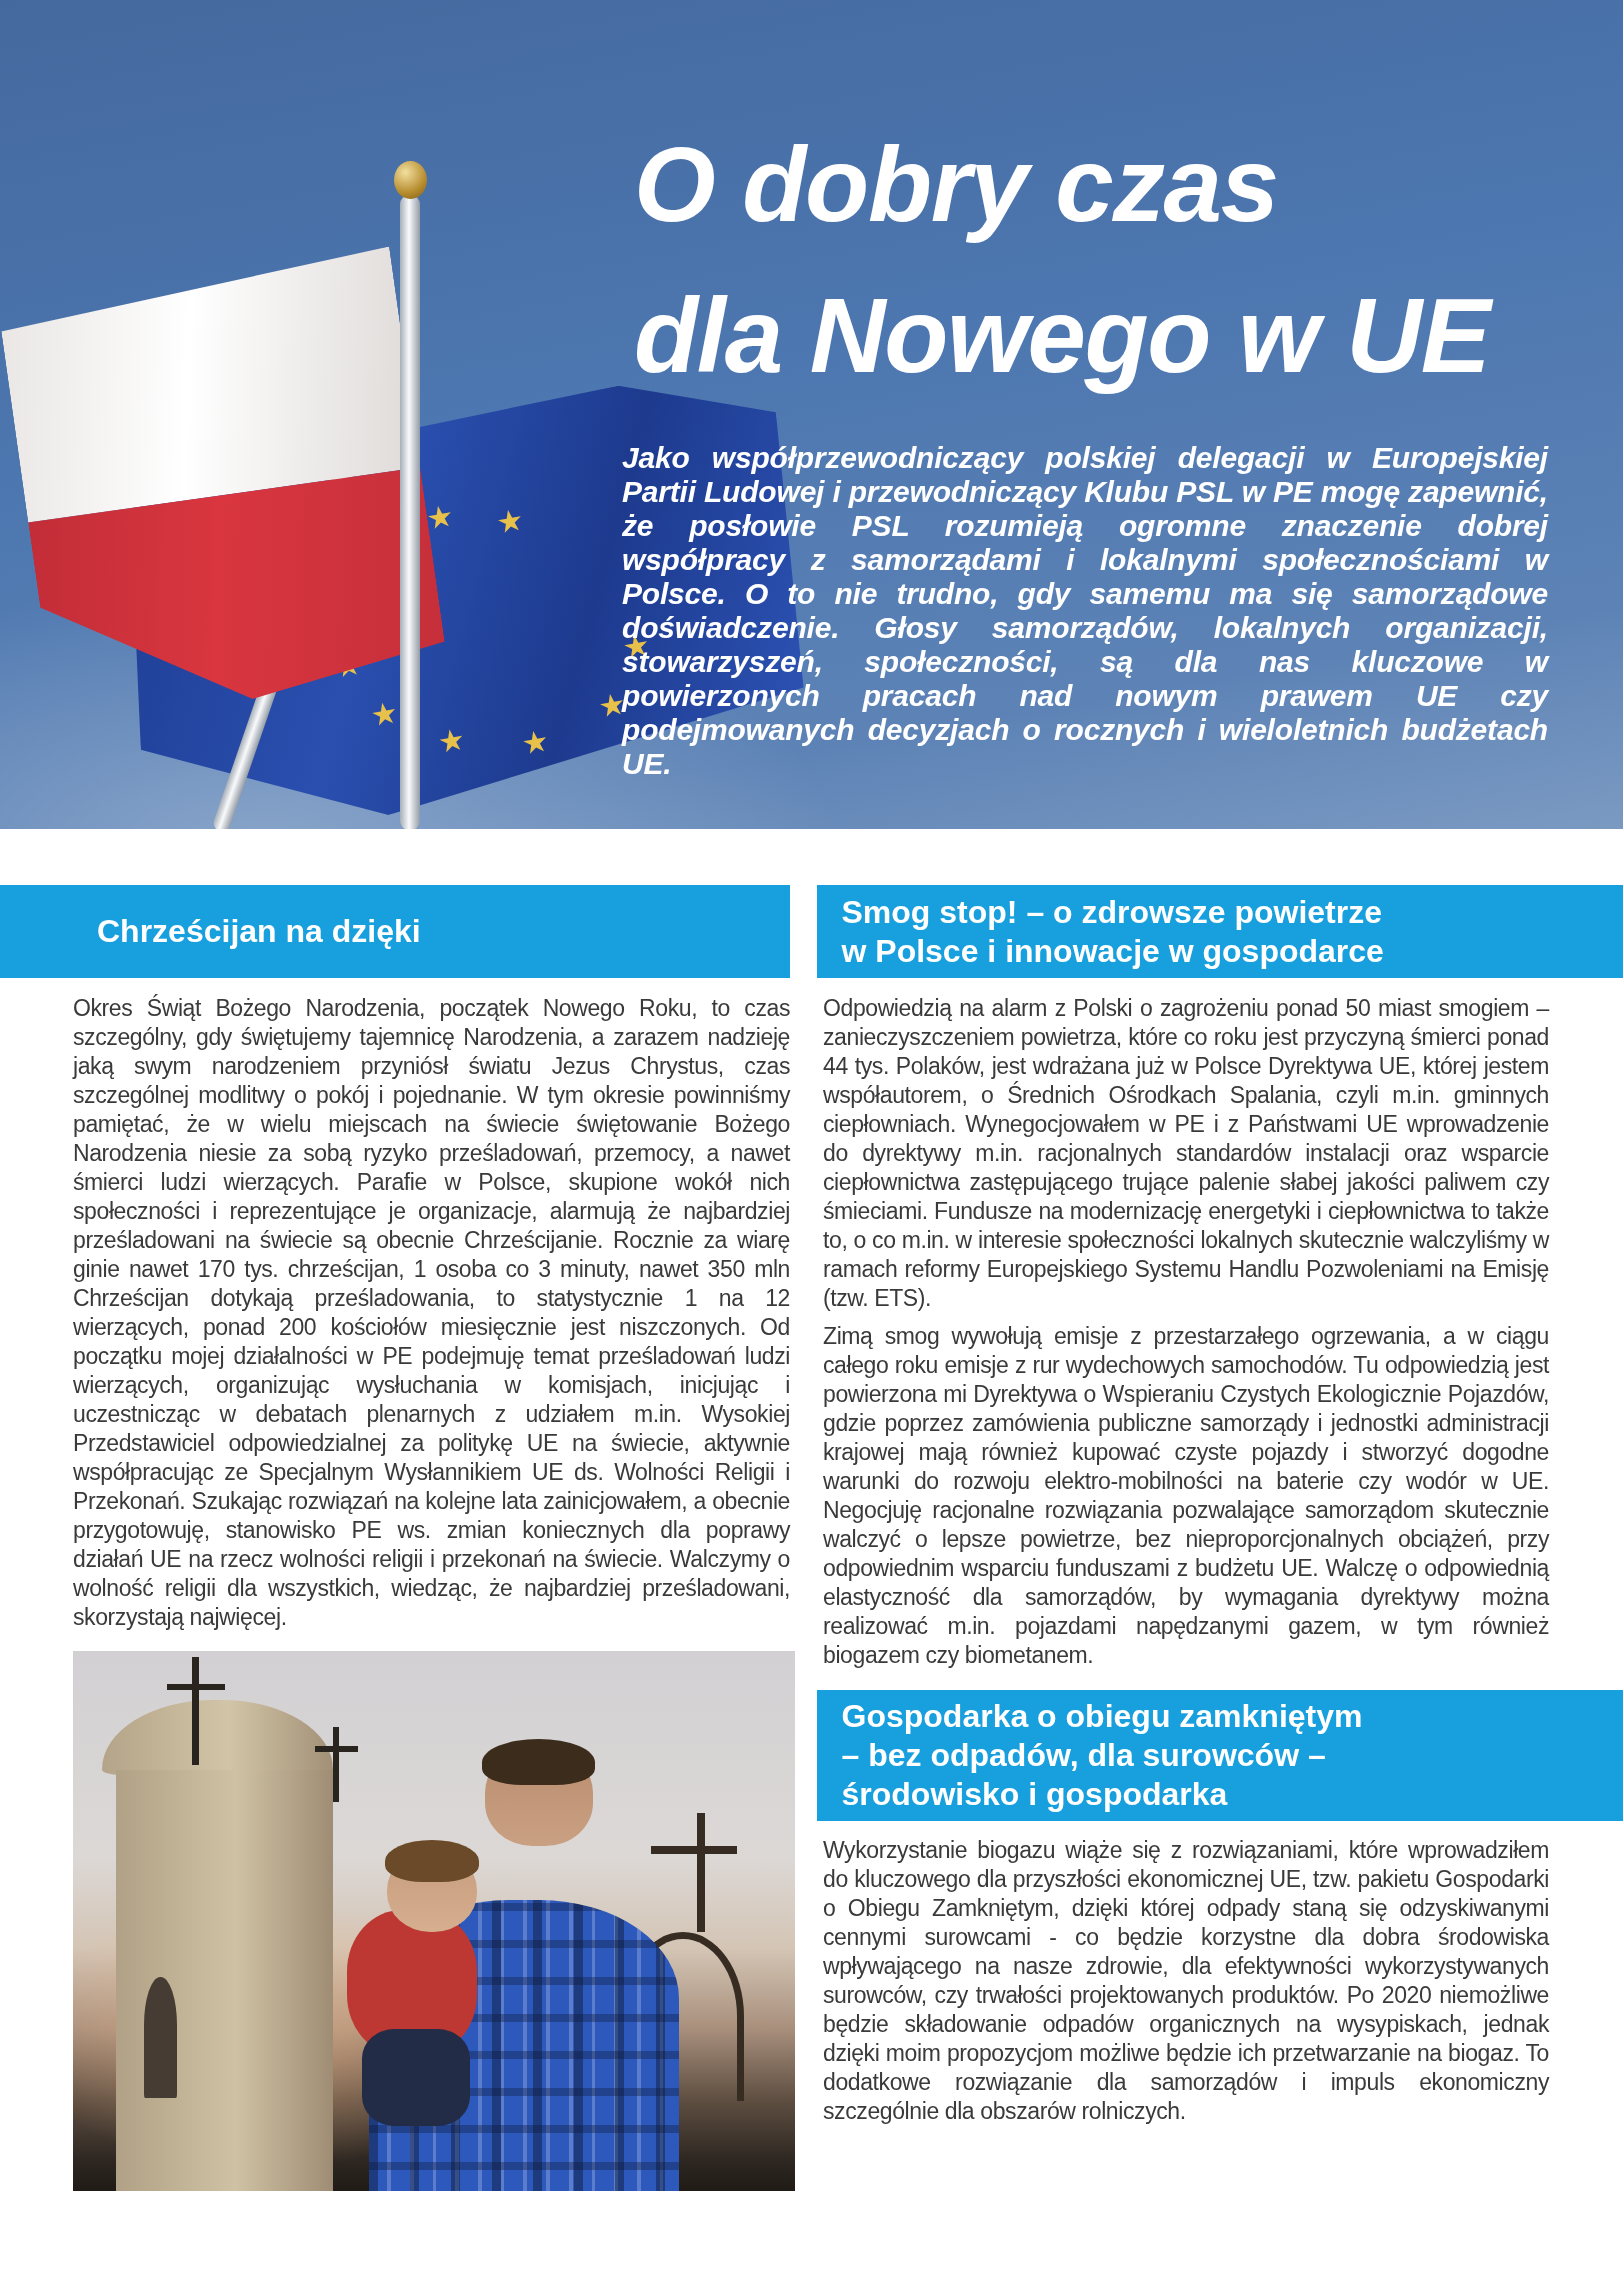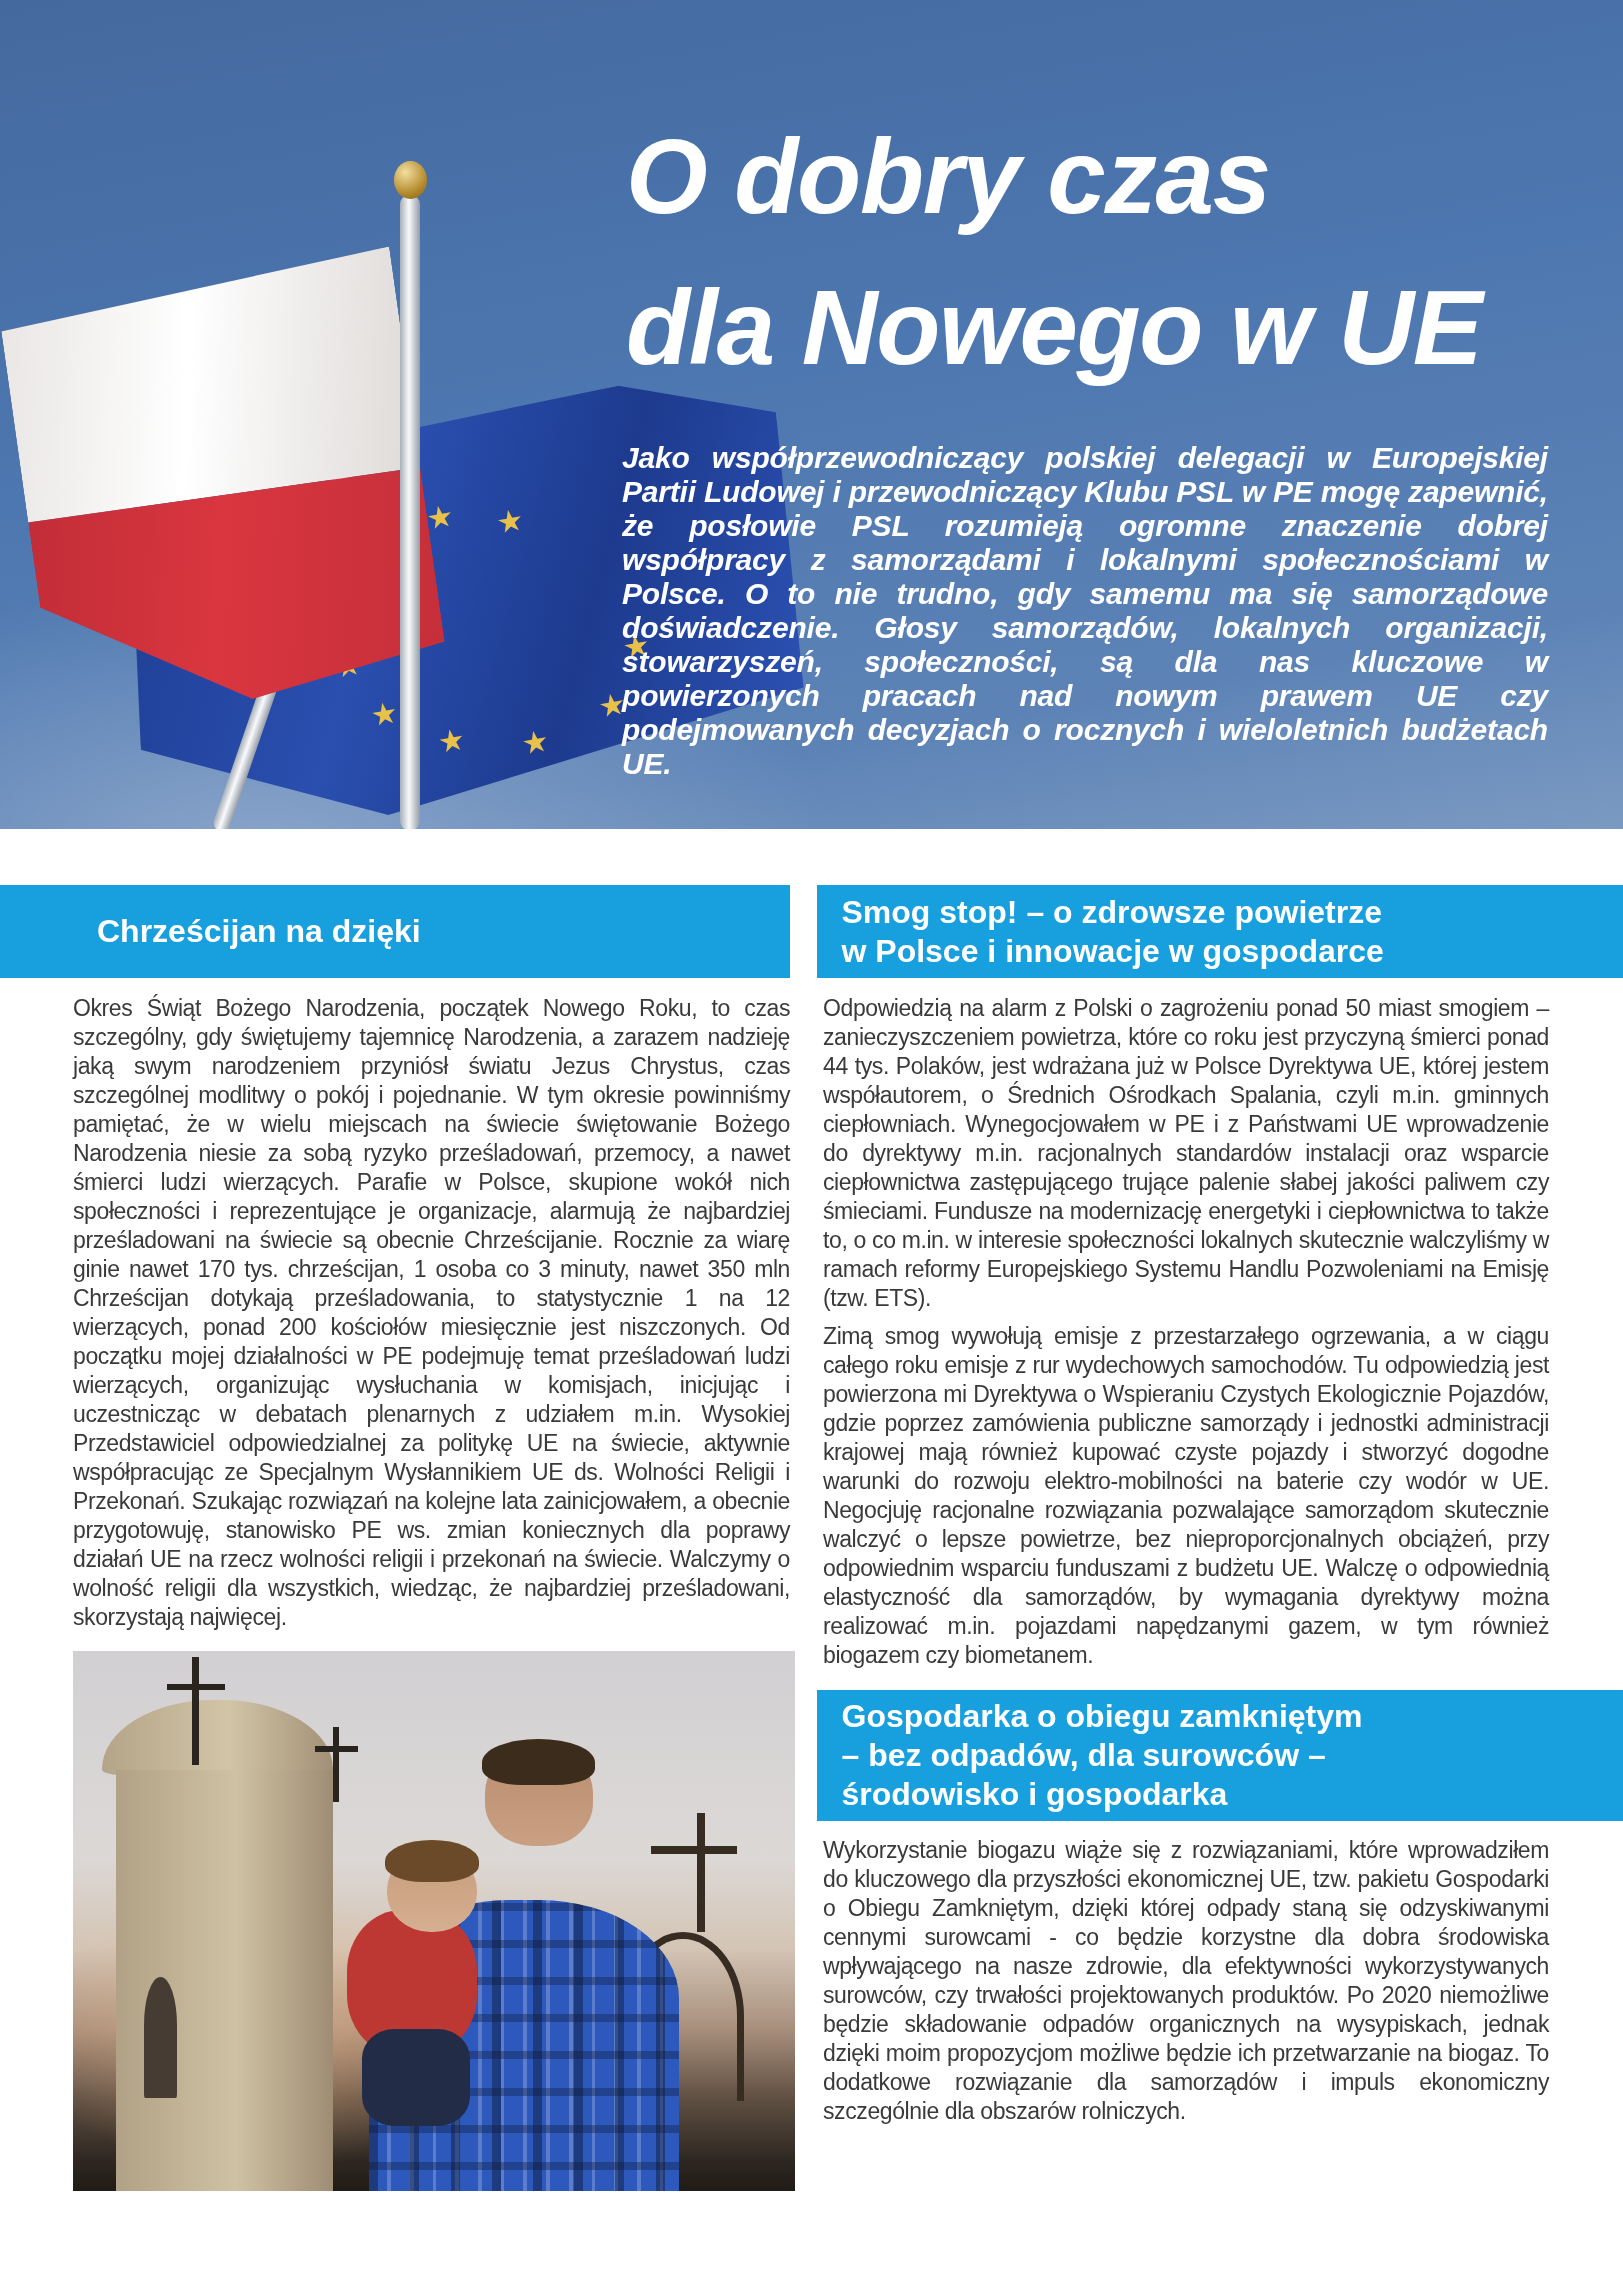--- a/index.html
+++ b/index.html
@@ -139,21 +139,21 @@
     <div class="finial finial-rear"></div>
 
     <div class="pl-flag">
       <div class="pl-white"></div>
       <div class="pl-red"></div>
     </div>
 
     <div class="pole pole-front"></div>
     <div class="finial finial-front"></div>
 
-    <h1 class="hero-title" style="margin:4px;">
+    <h1 class="hero-title" style="margin:12px;">
       <div>O dobry czas</div>
       <div>dla Nowego w UE</div>
     </h1>
 
     <p class="hero-intro">Jako współprzewodniczący polskiej delegacji w Europejskiej Partii Ludowej i przewodniczący Klubu PSL w PE mogę zapewnić, że posłowie PSL rozumieją ogromne znaczenie dobrej współpracy z samorządami i lokalnymi społecznościami w Polsce. O to nie trudno, gdy samemu ma się samorządowe doświadczenie. Głosy samorządów, lokalnych organizacji, stowarzyszeń, społeczności, są dla nas kluczowe w powierzonych pracach nad nowym prawem UE czy podejmowanych decyzjach o rocznych i wieloletnich budżetach UE.</p>
   </header>
 
   <main class="columns">
 
     <section class="col col-left">

